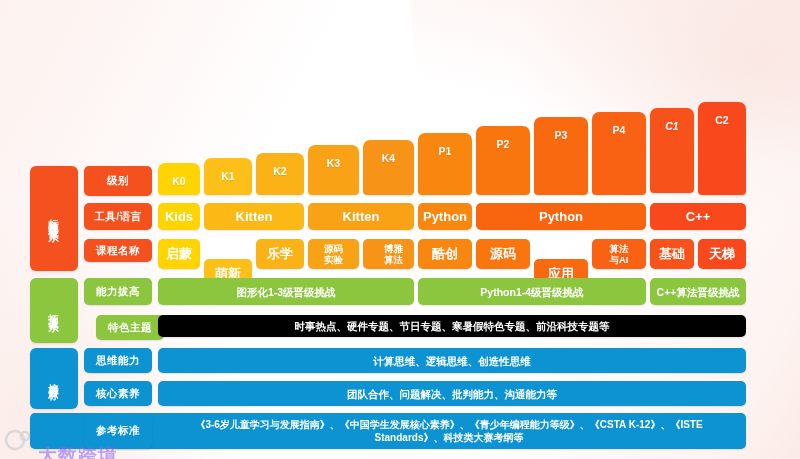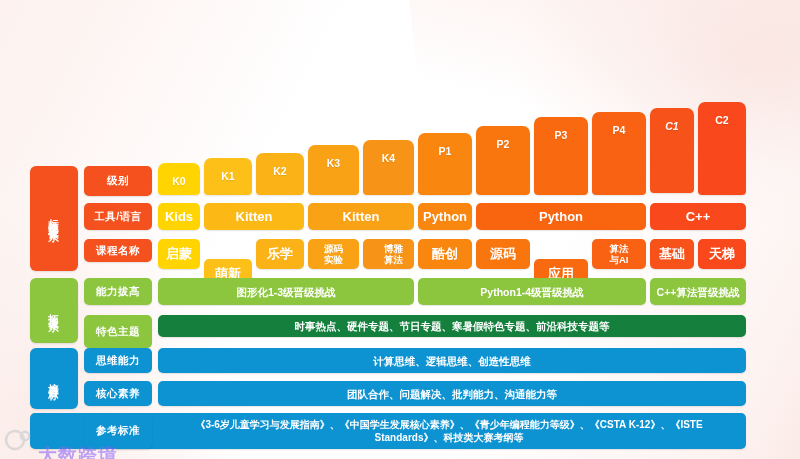--- a/index.html
+++ b/index.html
@@ -150,21 +150,21 @@
         <div class="sidecat" style="left: 30px; top: 166px; width: 48px; height: 105px; background: rgb(244, 81, 30);">标准课程体系</div>
         <div class="sidecat" style="left: 30px; top: 278px; width: 48px; height: 65px; background: rgb(140, 198, 63);">拓展体系</div>
         <div class="sidecat" style="left: 30px; top: 348px; width: 48px; height: 61px; background: rgb(13, 147, 210);">培养目标</div>
       </div>
 
     <div id="rowlabels">
         <div class="rowlabel" style="left: 84px; top: 166px; width: 68px; height: 30px; background: rgb(244, 81, 30);">级别</div>
         <div class="rowlabel" style="left: 84px; top: 203px; width: 68px; height: 27px; background: rgb(244, 81, 30);">工具/语言</div>
         <div class="rowlabel" style="left: 84px; top: 239px; width: 68px; height: 23px; background: rgb(244, 81, 30);">课程名称</div>
         <div class="rowlabel" style="left: 84px; top: 278px; width: 68px; height: 27px; background: rgb(140, 198, 63);">能力拔高</div>
-        <div class="rowlabel" style="left: 84px; top: 315px; width: 68px; height: 33px; background: rgb(140, 198, 63);">特色主题</div>
+        <div class="rowlabel" style="left: 96px; top: 315px; width: 68px; height: 25px; background: rgb(140, 198, 63);">特色主题</div>
         <div class="rowlabel" style="left: 84px; top: 348px; width: 68px; height: 25px; background: rgb(13, 147, 210);">思维能力</div>
         <div class="rowlabel" style="left: 84px; top: 381px; width: 68px; height: 25px; background: rgb(13, 147, 210);">核心素养</div>
       </div>
 
     <div id="toolsrow">
         <div class="cell" style="left: 158px; top: 203px; width: 42px; height: 27px; background: rgb(255, 212, 0);">Kids</div>
         <div class="cell" style="left: 204px; top: 203px; width: 100px; height: 27px; background: rgb(252, 185, 22);">Kitten</div>
         <div class="cell" style="left: 308px; top: 203px; width: 106px; height: 27px; background: rgb(249, 162, 22);">Kitten</div>
         <div class="cell" style="left: 418px; top: 203px; width: 54px; height: 27px; background: rgb(249, 134, 15);">Python</div>
         <div class="cell" style="left: 476px; top: 203px; width: 170px; height: 27px; background: rgb(249, 100, 15);">Python</div>
@@ -182,21 +182,21 @@
         <div class="cell two-line" style="left: 592px; top: 239px; width: 54px; height: 30px; background: rgb(248, 98, 18);">算法<br>与AI</div>
         <div class="cell" style="left: 650px; top: 239px; width: 44px; height: 30px; background: rgb(247, 82, 25);">基础</div>
         <div class="cell" style="left: 698px; top: 239px; width: 48px; height: 30px; background: rgb(249, 72, 28);">天梯</div>
       </div>
     <div id="abilityrow">
         <div class="wide" style="left: 158px; top: 278px; width: 256px; height: 27px; background: rgb(140, 198, 63);">图形化1-3级晋级挑战</div>
         <div class="wide" style="left: 418px; top: 278px; width: 228px; height: 27px; background: rgb(140, 198, 63);">Python1-4级晋级挑战</div>
         <div class="wide" style="left: 650px; top: 278px; width: 96px; height: 27px; background: rgb(140, 198, 63);">C++算法晋级挑战</div>
       </div>
     <div id="themerow">
-        <div class="wide" style="left: 158px; top: 315px; width: 588px; height: 22px; background: #15803d; text-align: right;">时事热点、硬件专题、节日专题、寒暑假特色专题、前沿科技专题等</div>
+        <div class="wide" style="left: 158px; top: 315px; width: 588px; height: 22px; background: #000000; text-align: right;">时事热点、硬件专题、节日专题、寒暑假特色专题、前沿科技专题等</div>
       </div>
     <div id="thinkingrow">
         <div class="wide" style="left: 158px; top: 348px; width: 588px; height: 25px; background: rgb(13, 147, 210);">计算思维、逻辑思维、创造性思维</div>
       </div>
     <div id="literacyrow">
         <div class="wide" style="left: 158px; top: 381px; width: 588px; height: 25px; background: rgb(13, 147, 210);">团队合作、问题解决、批判能力、沟通能力等</div>
       </div>
     <div id="standardsrow">
         <div class="wide" style="left: 30px; top: 413px; width: 716px; height: 36px; background: rgb(13, 147, 210); justify-content: flex-start; padding-left: 130px; padding-right: 8px; line-height: 13px; font-size: 10px;">《3-6岁儿童学习与发展指南》、《中国学生发展核心素养》、《青少年编程能力等级》、《CSTA K-12》、《ISTE Standards》、科技类大赛考纲等</div>
         <div class="rowlabel" style="left: 84px; top: 413px; width: 68px; height: 36px; background: rgb(13, 147, 210);">参考标准</div>

